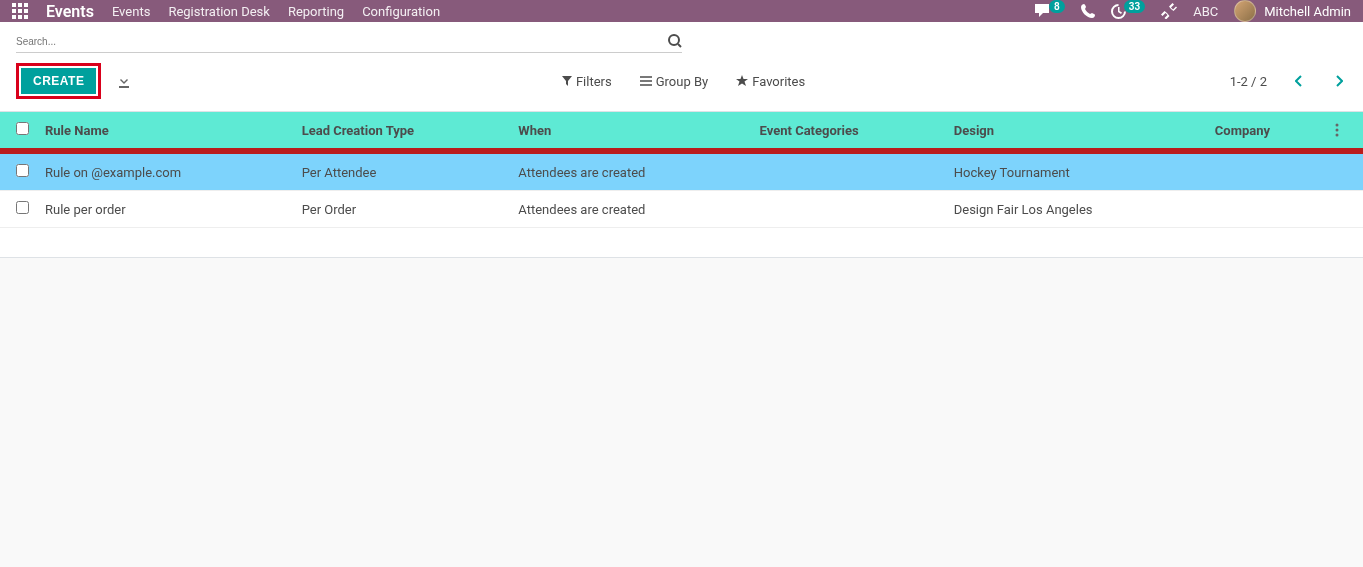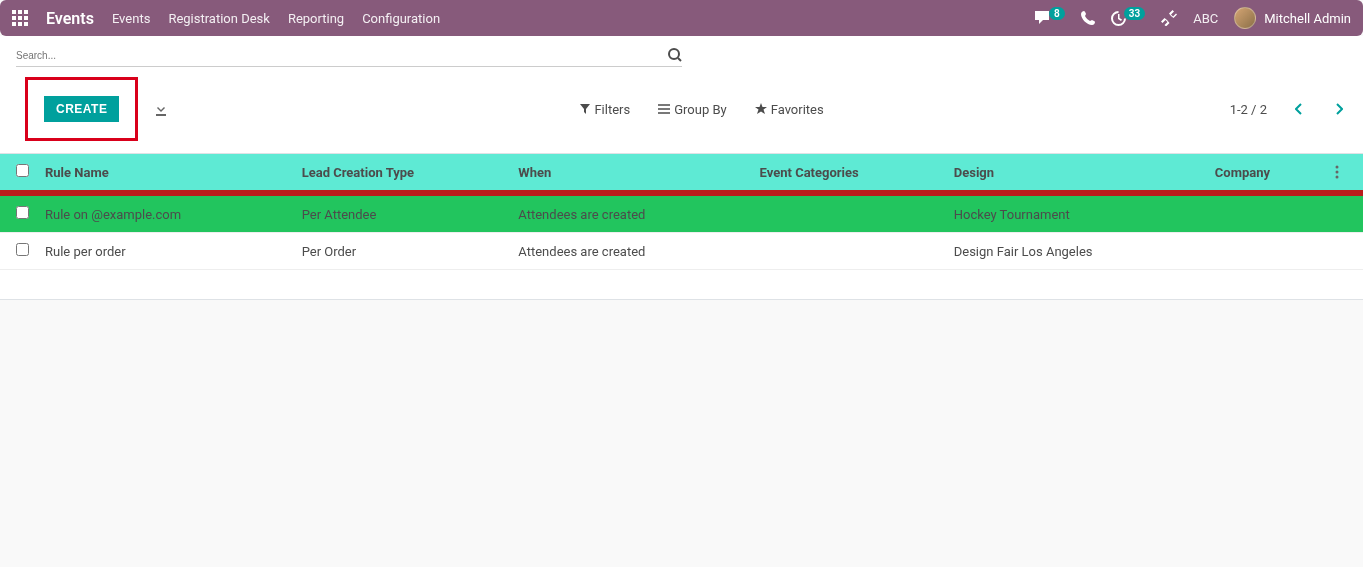--- a/index.html
+++ b/index.html
@@ -1,26 +1,25 @@
 <!DOCTYPE html>
 <html><head>
   <meta charset="utf-8">
   <style>
     * { margin: 0; padding: 0; box-sizing: border-box; }
     body { font-family: -apple-system, BlinkMacSystemFont, "Segoe UI", Roboto, "Helvetica Neue", Arial, sans-serif; font-size: 13px; color: #4c4c4c; background: #f9f9f9; }
     
     .navbar {
       background: #875a7b;
       color: #fff;
-      height: 36px;
+      height: 22px;
       display: flex;
       align-items: center;
       padding: 0 12px;
       justify-content: space-between;
-      border-radius: 6px;
     }
     .navbar-left { display: flex; align-items: center; gap: 18px; }
     .navbar-right { display: flex; align-items: center; gap: 16px; }
     .apps-icon { display: grid; grid-template-columns: repeat(3, 4px); grid-template-rows: repeat(3, 4px); gap: 2px; cursor: pointer; }
     .apps-icon span { background: #fff; width: 4px; height: 4px; }
     .brand { font-weight: 600; font-size: 16px; color: #fff; }
     .nav-link { color: #fff; font-size: 13px; cursor: pointer; opacity: 0.9; }
     
     .icon-btn { display: flex; align-items: center; color: #fff; cursor: pointer; position: relative; }
     .badge { background: #00a09d; color: #fff; border-radius: 10px; font-size: 10px; padding: 1px 5px; font-weight: 600; margin-left: -2px; position: relative; top: -5px; }
@@ -44,38 +43,38 @@
       background: #00a09d;
       color: #fff;
       border: none;
       padding: 6px 12px;
       font-weight: 700;
       font-size: 12px;
       letter-spacing: 0.5px;
       cursor: pointer;
       text-transform: uppercase;
     }
-    .create-highlight { border: 3px solid #d9001b; padding: 16px; display: inline-block; margin-left: 9px; }
+    .create-highlight { border: 3px solid #d9001b; padding: 2px; display: inline-block; }
     .download-icon { color: #666; cursor: pointer; padding: 4px 6px; }
     
     .cp-middle { display: flex; gap: 28px; align-items: center; }
     .filter-btn { display: flex; align-items: center; gap: 4px; color: #4c4c4c; font-size: 13px; cursor: pointer; }
     
     .cp-right { display: flex; align-items: center; gap: 24px; }
     .pager { color: #4c4c4c; font-size: 13px; }
     .nav-arrow { color: #00a09d; cursor: pointer; padding: 2px 4px; }
     
     .table-container { background: #fff; }
     table { width: 100%; border-collapse: collapse; }
     th { text-align: left; padding: 10px 8px; font-weight: 700; font-size: 13px; color: #4c4c4c; border-bottom: 6px solid #b91c1c; background: #5eead4; }
     th:first-child, td:first-child { width: 36px; text-align: center; padding-left: 16px; }
     th:last-child { width: 36px; text-align: center; }
     td { padding: 10px 8px; font-size: 13px; color: #4c4c4c; border-bottom: 1px solid #eee; }
     tbody tr { cursor: pointer; }
-    tbody tr:first-child { background: #22c55e; }
+    tbody tr:first-child { background: #7dd3fc; }
     input[type="checkbox"] { cursor: pointer; width: 13px; height: 13px; }
     .kebab { color: #666; cursor: pointer; }
     
     .bottom-border { border-bottom: 1px solid #dee2e6; height: 30px; background: #fff; }
     
     svg { display: block; }
   </style>
 </head>
 <body>
 

